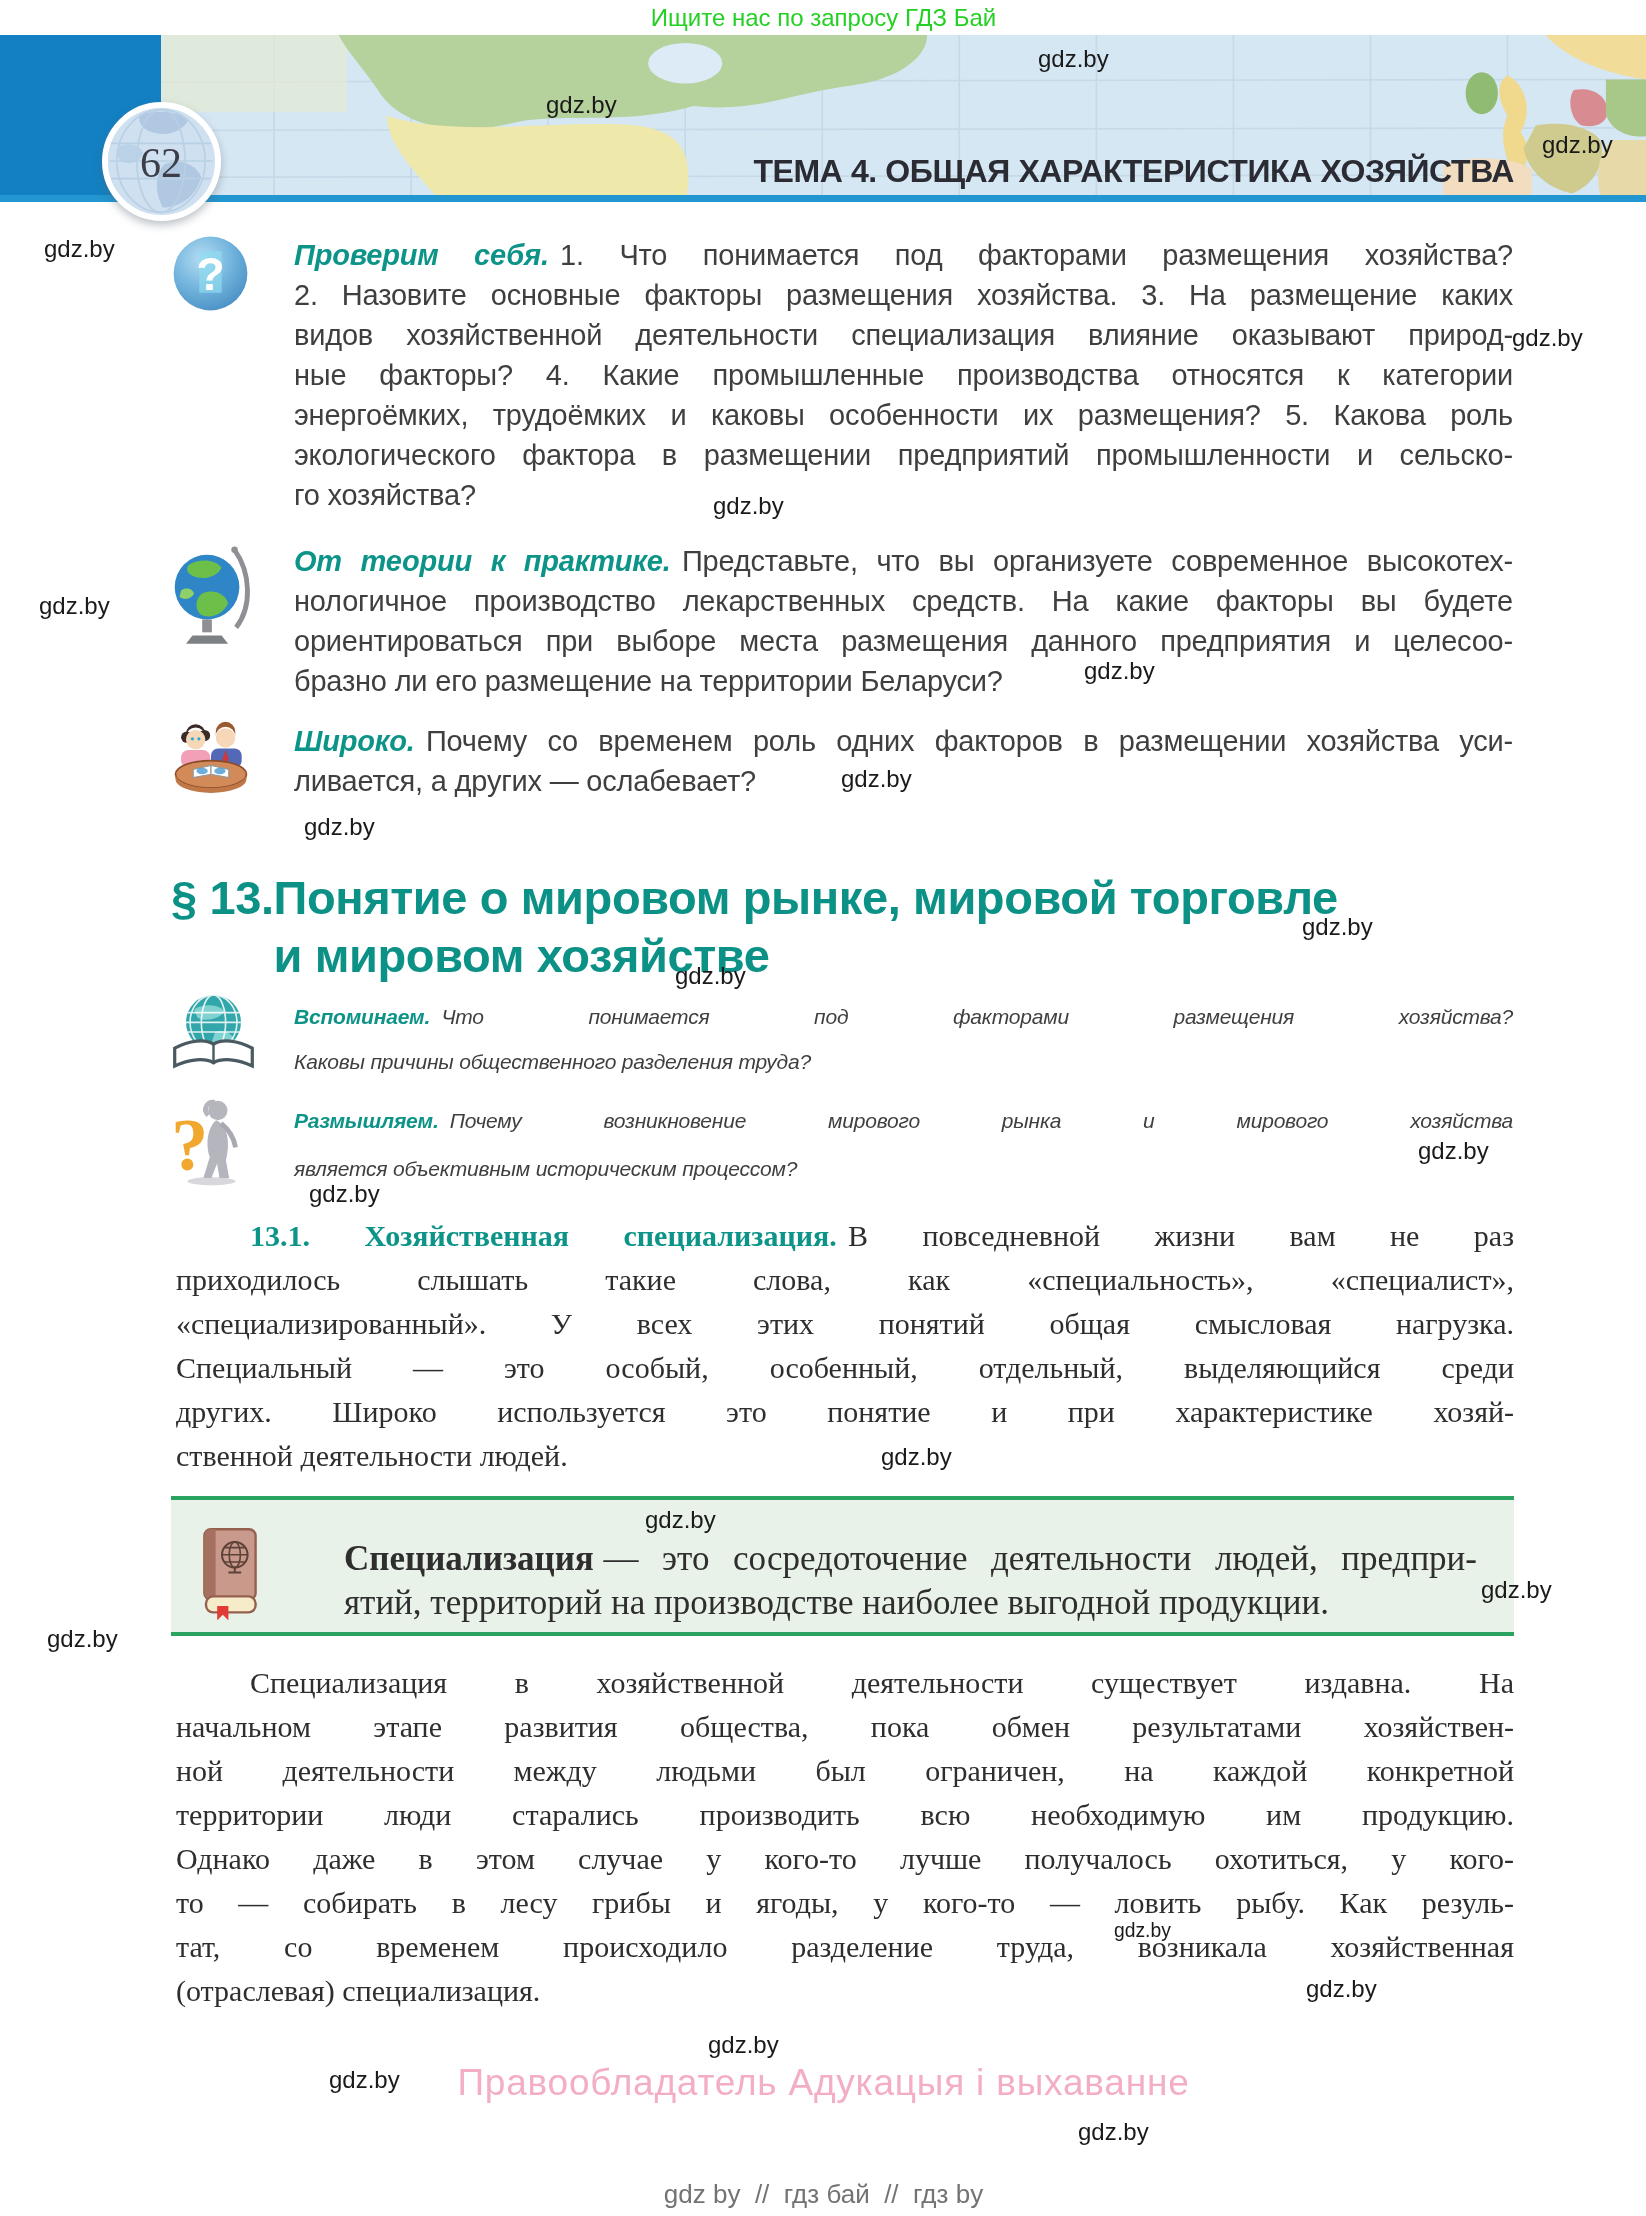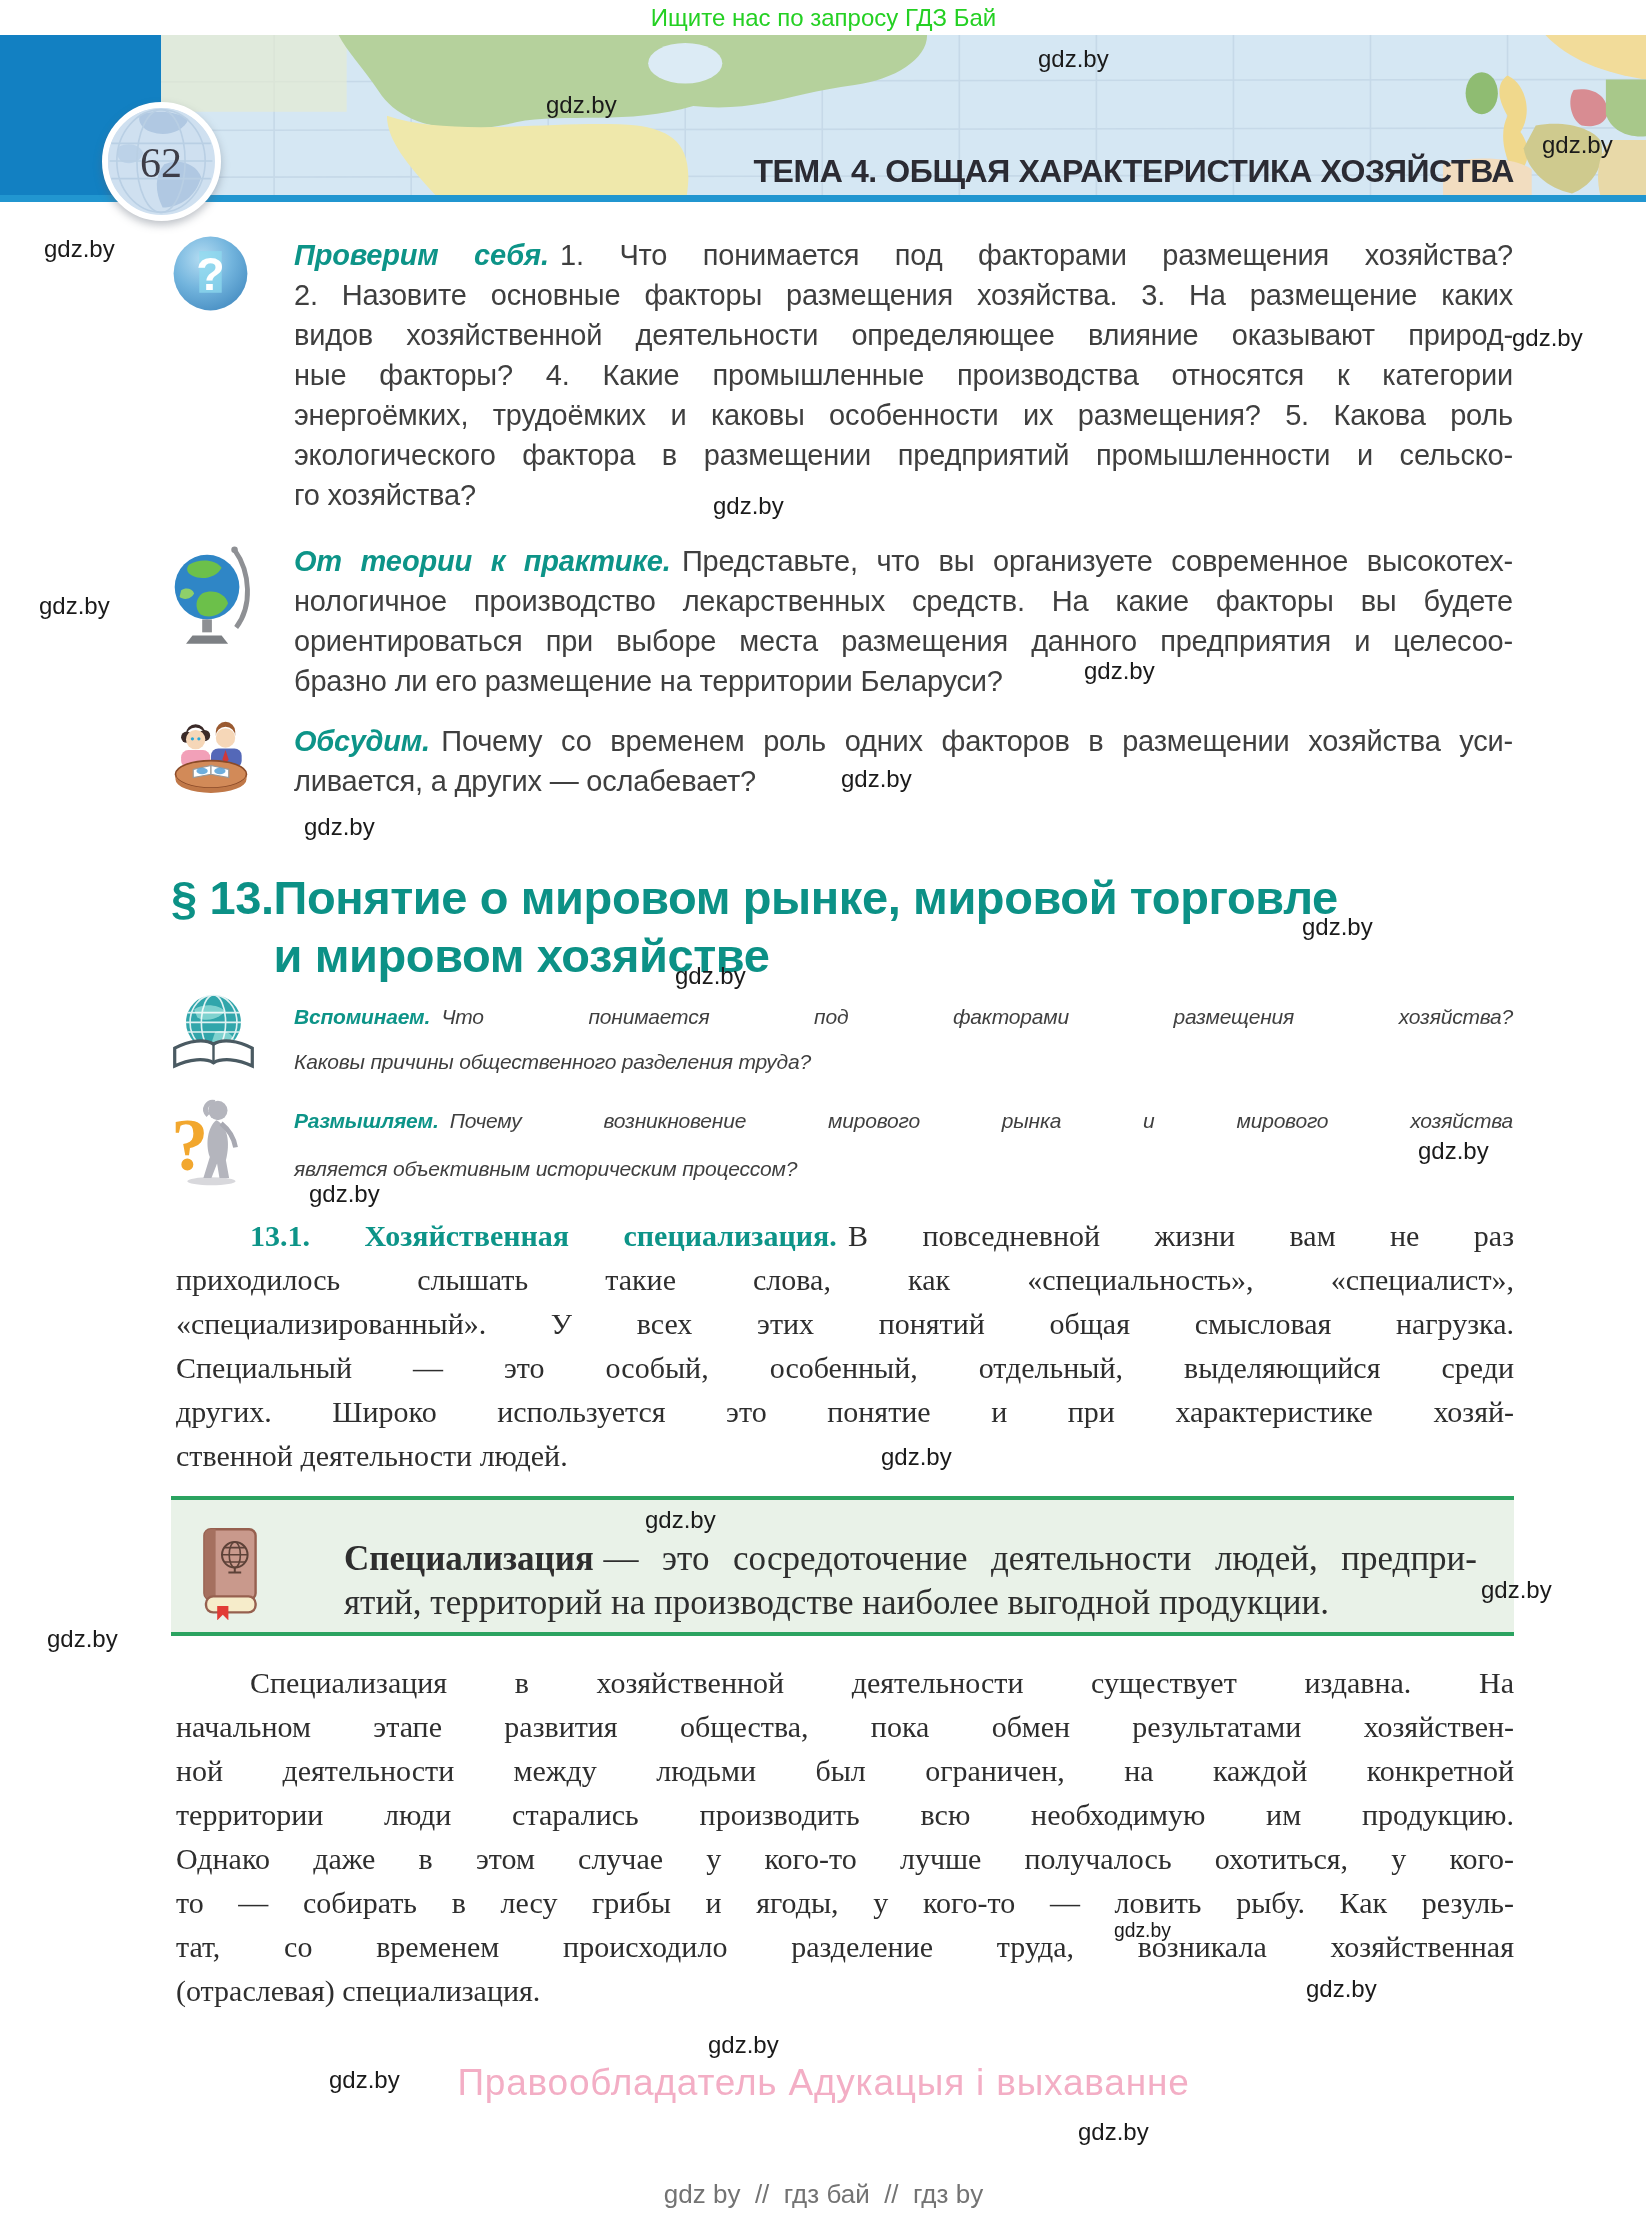--- a/index.html
+++ b/index.html
@@ -128,21 +128,21 @@
       </radialGradient>
         </defs>
       <circle cx="48" cy="48" r="46" fill="url(#qb)"></circle>
       <rect x="34" y="20" width="28" height="52" fill="#8fdcf0" opacity="0.7"></rect>
       <text x="48" y="68" text-anchor="middle" font-family="Liberation Sans, sans-serif" font-weight="bold" font-size="58" fill="#ffffff">?</text>
     </svg>
   </div>
   <div class="sans-block" style="top:235px">
     <div class="ln"><b class="lead">Проверим себя.</b><span>1. Что понимается под факторами размещения хозяйства?</span></div>
     <div class="ln">2. Назовите основные факторы размещения хозяйства. 3. На размещение каких</div>
-    <div class="ln">видов хозяйственной деятельности определяющее влияние оказывают природ-</div>
+    <div class="ln">видов хозяйственной деятельности специализация влияние оказывают природ-</div>
     <div class="ln">ные факторы? 4. Какие промышленные производства относятся к категории</div>
     <div class="ln">энергоёмких, трудоёмких и каковы особенности их размещения? 5. Какова роль</div>
     <div class="ln">экологического фактора в размещении предприятий промышленности и сельско-</div>
     <div class="ln last">го хозяйства?</div>
   </div>
 
   <div class="icon" style="left:165px;top:545px;width:93px;height:98px">
     <svg viewBox="0 0 115 122">
       <path d="M86,6 C106,34 108,76 88,102" stroke="#8e9094" stroke-width="6" fill="none"></path>
       <circle cx="86" cy="6" r="4" fill="#8e9094"></circle>
@@ -176,21 +176,21 @@
       <path d="M70,36 L74,48 L70,52 L66,48 Z" fill="#d03838"></path>
       <ellipse cx="52" cy="66" rx="44" ry="17" fill="#d28a58" stroke="#8a4a28" stroke-width="2"></ellipse>
       <path d="M8,66 A44,17 0 0 0 96,66 L96,72 A44,17 0 0 1 8,72 Z" fill="#c07848"></path>
       <path d="M30,60 L52,55 L52,66 L30,70 Z" fill="#ffffff" stroke="#9a9a9a" stroke-width="1.5"></path>
       <path d="M74,60 L52,55 L52,66 L74,70 Z" fill="#ffffff" stroke="#9a9a9a" stroke-width="1.5"></path>
       <ellipse cx="41" cy="62" rx="7" ry="4" fill="#4a9ad4" opacity="0.8"></ellipse>
       <ellipse cx="63" cy="62" rx="7" ry="4" fill="#4a9ad4" opacity="0.8"></ellipse>
     </svg>
   </div>
   <div class="sans-block" style="top:721px">
-    <div class="ln"><b class="lead">Обсудим.</b><span>Почему со временем роль одних факторов в размещении хозяйства уси-</span></div>
+    <div class="ln"><b class="lead">Широко.</b><span>Почему со временем роль одних факторов в размещении хозяйства уси-</span></div>
     <div class="ln last">ливается, а других — ослабевает?</div>
   </div>
 
   <div class="h13">
     <span>§ 13.</span>
     <div>
       <div>Понятие о мировом рынке, мировой торговле</div>
       <div>и мировом хозяйстве</div>
     </div>
   </div>

